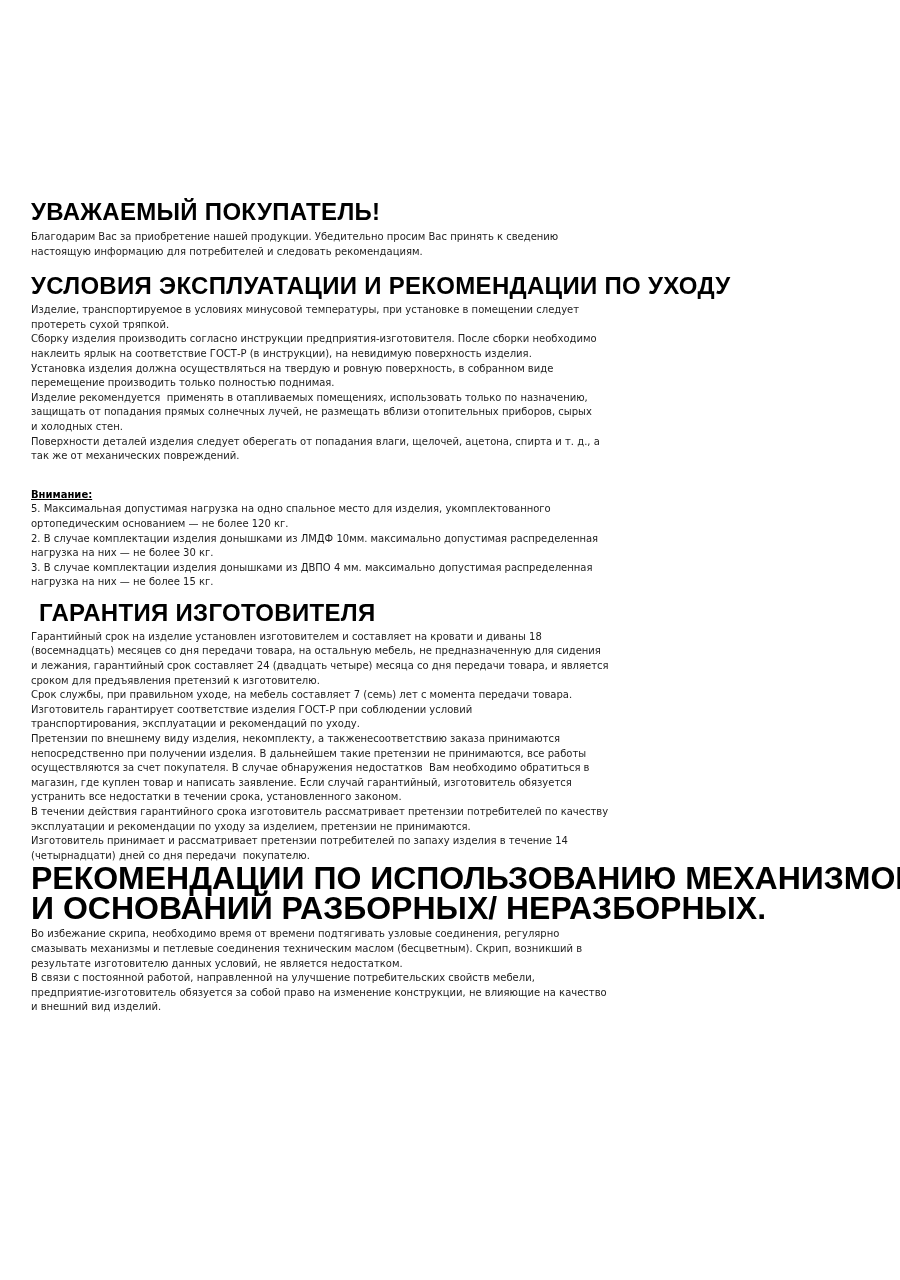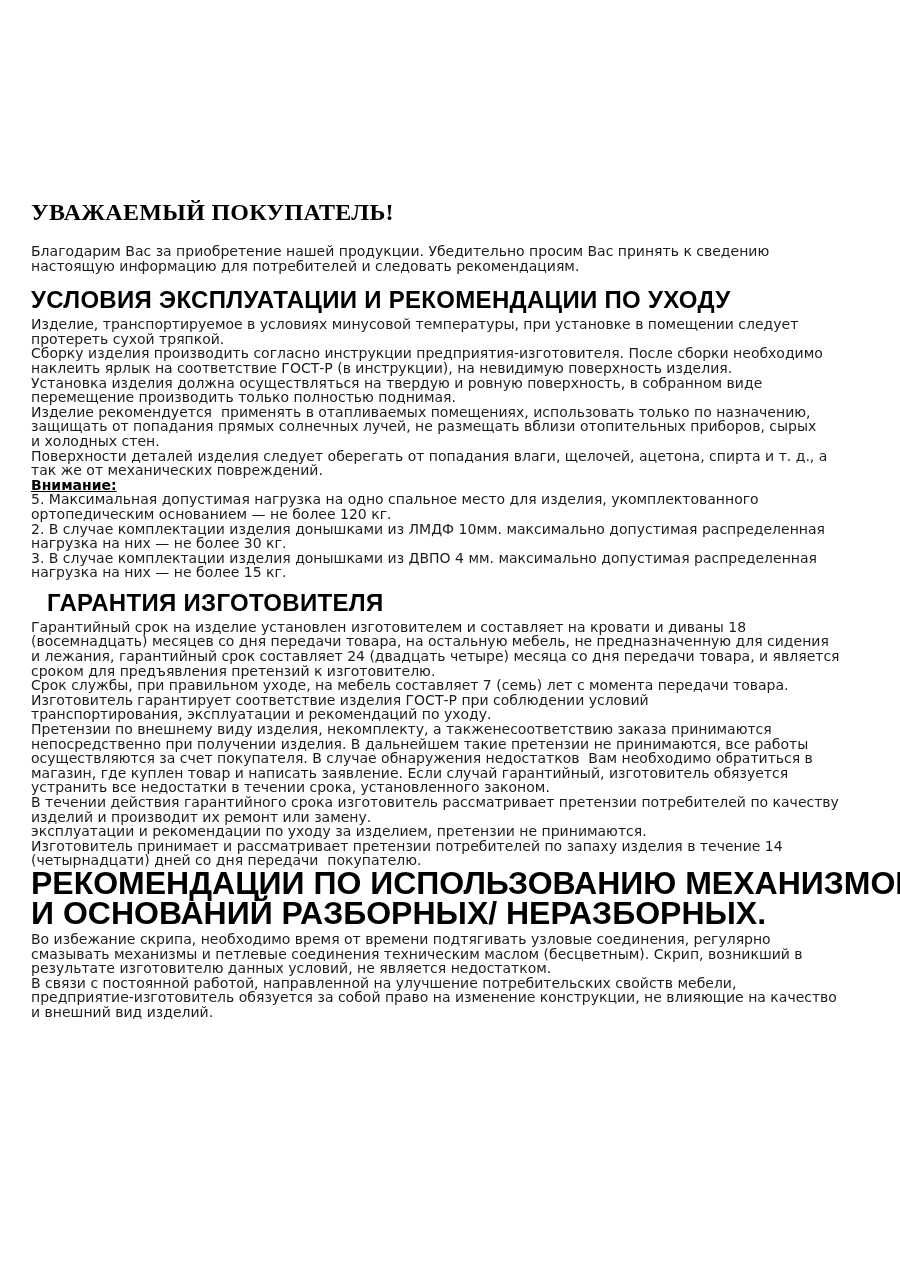--- a/index.html
+++ b/index.html
@@ -21,35 +21,36 @@
   }
   .heading {
     font-family: "Liberation Sans", sans-serif;
     font-weight: bold;
     color: #000000;
     font-size: 24px;
     line-height: 28px;
     letter-spacing: 0.3px;
   }
   .hline { white-space: pre; }
-  .sec-0 .heading { margin: 0 0 18px 0; font-family: Liberation Serif, serif; }
+  .sec-0 .heading { margin: 0 0 4px 0; }
   .sec-1 .heading { margin: 13px 0 3px 0; }
-  .sec-2 .heading { margin: 9px 0 3px 16px; }
+  .sec-2 .heading { margin: 9px 0 3px 8px; }
   .sec-3 .heading { margin: 0 0 4px 0; font-size: 32px; line-height: 30px; letter-spacing: 0px; }
   .para { margin: 0; }
   .line {
-    font-size: 14px;
+    font-size: 10px;
     line-height: 14.6px;
     white-space: pre;
     color: #1c1c1c;
   }
   .emph .line {
     font-weight: bold;
     text-decoration: underline;
     color: #000000;
+    margin-top: 24px;
   }
 </style>
 </head>
 <body>
 
 <div class="page">
   <div class="content">
       <div class="section sec-0">
         <div class="heading">
           <div class="hline">УВАЖАЕМЫЙ ПОКУПАТЕЛЬ!</div>
@@ -119,21 +120,20 @@
         </div>
         <div class="para">
           <div class="line">Претензии по внешнему виду изделия, некомплекту, а такженесоответствию заказа принимаются</div>
           <div class="line">непосредственно при получении изделия. В дальнейшем такие претензии не принимаются, все работы</div>
           <div class="line">осуществляются за счет покупателя. В случае обнаружения недостатков  Вам необходимо обратиться в</div>
           <div class="line">магазин, где куплен товар и написать заявление. Если случай гарантийный, изготовитель обязуется</div>
           <div class="line">устранить все недостатки в течении срока, установленного законом.</div>
         </div>
         <div class="para">
           <div class="line">В течении действия гарантийного срока изготовитель рассматривает претензии потребителей по качеству</div>
-          <div class="line">изделий и производит их ремонт или замену.</div>
         </div>
         <div class="para">
           <div class="line">эксплуатации и рекомендации по уходу за изделием, претензии не принимаются.</div>
         </div>
         <div class="para">
           <div class="line">Изготовитель принимает и рассматривает претензии потребителей по запаху изделия в течение 14</div>
           <div class="line">(четырнадцати) дней со дня передачи  покупателю.</div>
         </div>
       </div>
       <div class="section sec-3">

